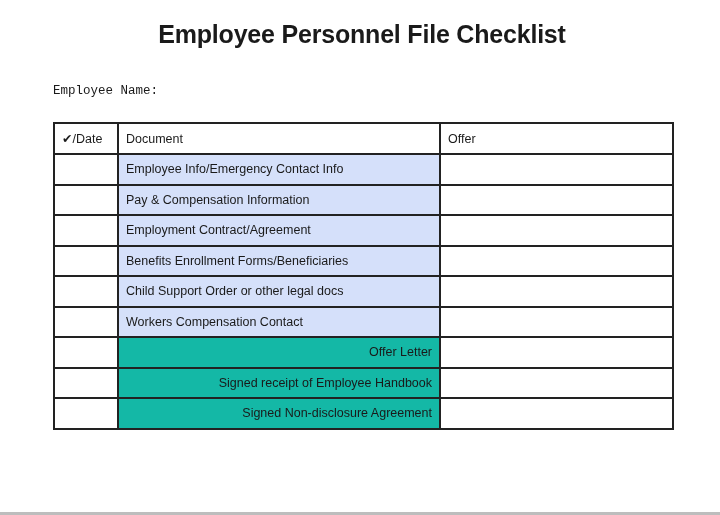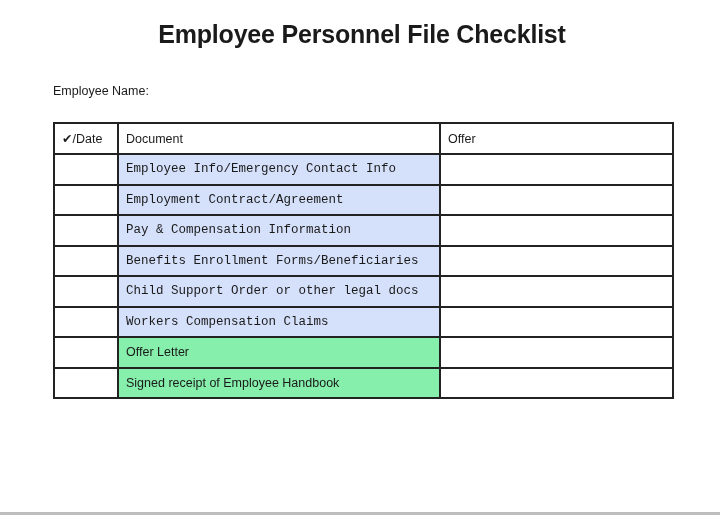--- a/index.html
+++ b/index.html
@@ -1,24 +1,24 @@
 <!DOCTYPE html>
 <html><head>
 <meta charset="utf-8">
 <style>
   html, body { margin:0; padding:0; background:#ffffff; }
   body { width:720px; height:515px; overflow:hidden; position:relative; font-family:"Liberation Sans", sans-serif; color:#1a1a1a; }
   .title { position:absolute; top:20px; left:0; width:724px; text-align:center; font-size:25px; font-weight:bold; letter-spacing:-0.2px; }
-  .emp-name { position:absolute; top:84px; left:53px; font-size:12.5px; }
+  .emp-name { position:absolute; top:84px; left:53px; font-size:12.5px;font-family:Liberation Mono, monospace; }
   table { position:absolute; top:122px; left:53px; border-collapse:collapse; table-layout:fixed; width:619px; }
   td, th { border:2px solid #222; font-size:12.5px; text-align:left; font-weight:normal; padding:0 7px; height:28.5px; white-space:nowrap; overflow:hidden;margin-left:8px; }
   th { height:29px; }
   col.c1 { width:64px; } col.c2 { width:322px; } col.c3 { width:233px; }
-  td.doc.blue { background:#d5e0fa;font-family:Liberation Mono, monospace; }
-  td.doc.pink { background:#86efac; }
+  td.doc.blue { background:#d5e0fa; }
+  td.doc.pink { background:#14b8a6;text-align:right; }
   .bottom-fade { position:absolute; left:0; top:512px; width:720px; height:3px; background:#bdbdbd; }
 </style>
 </head>
 <body>
 
 <div class="title">Employee Personnel File Checklist</div>
 <div class="emp-name">Employee Name:</div>
 
 <table>
   <colgroup>
@@ -34,49 +34,54 @@
     </tr>
   </thead>
   <tbody>
     <tr>
       <td></td>
       <td class="doc blue">Employee Info/Emergency Contact Info</td>
       <td></td>
     </tr>
     <tr>
       <td></td>
-      <td class="doc blue">Employment Contract/Agreement</td>
+      <td class="doc blue">Pay &amp; Compensation Information</td>
       <td></td>
     </tr>
     <tr>
       <td></td>
-      <td class="doc blue">Pay &amp; Compensation Information</td>
+      <td class="doc blue">Employment Contract/Agreement</td>
       <td></td>
     </tr>
     <tr>
       <td></td>
       <td class="doc blue">Benefits Enrollment Forms/Beneficiaries</td>
       <td></td>
     </tr>
     <tr>
       <td></td>
       <td class="doc blue">Child Support Order or other legal docs</td>
       <td></td>
     </tr>
     <tr>
       <td></td>
-      <td class="doc blue">Workers Compensation Claims</td>
+      <td class="doc blue">Workers Compensation Contact</td>
       <td></td>
     </tr>
     <tr>
       <td></td>
       <td class="doc pink">Offer Letter</td>
       <td></td>
     </tr>
     <tr>
       <td></td>
       <td class="doc pink">Signed receipt of Employee Handbook</td>
       <td></td>
     </tr>
+    <tr>
+      <td></td>
+      <td class="doc pink">Signed Non-disclosure Agreement</td>
+      <td></td>
+    </tr>
   </tbody>
 </table>
 
 <div class="bottom-fade"></div>
 
 </body></html>

